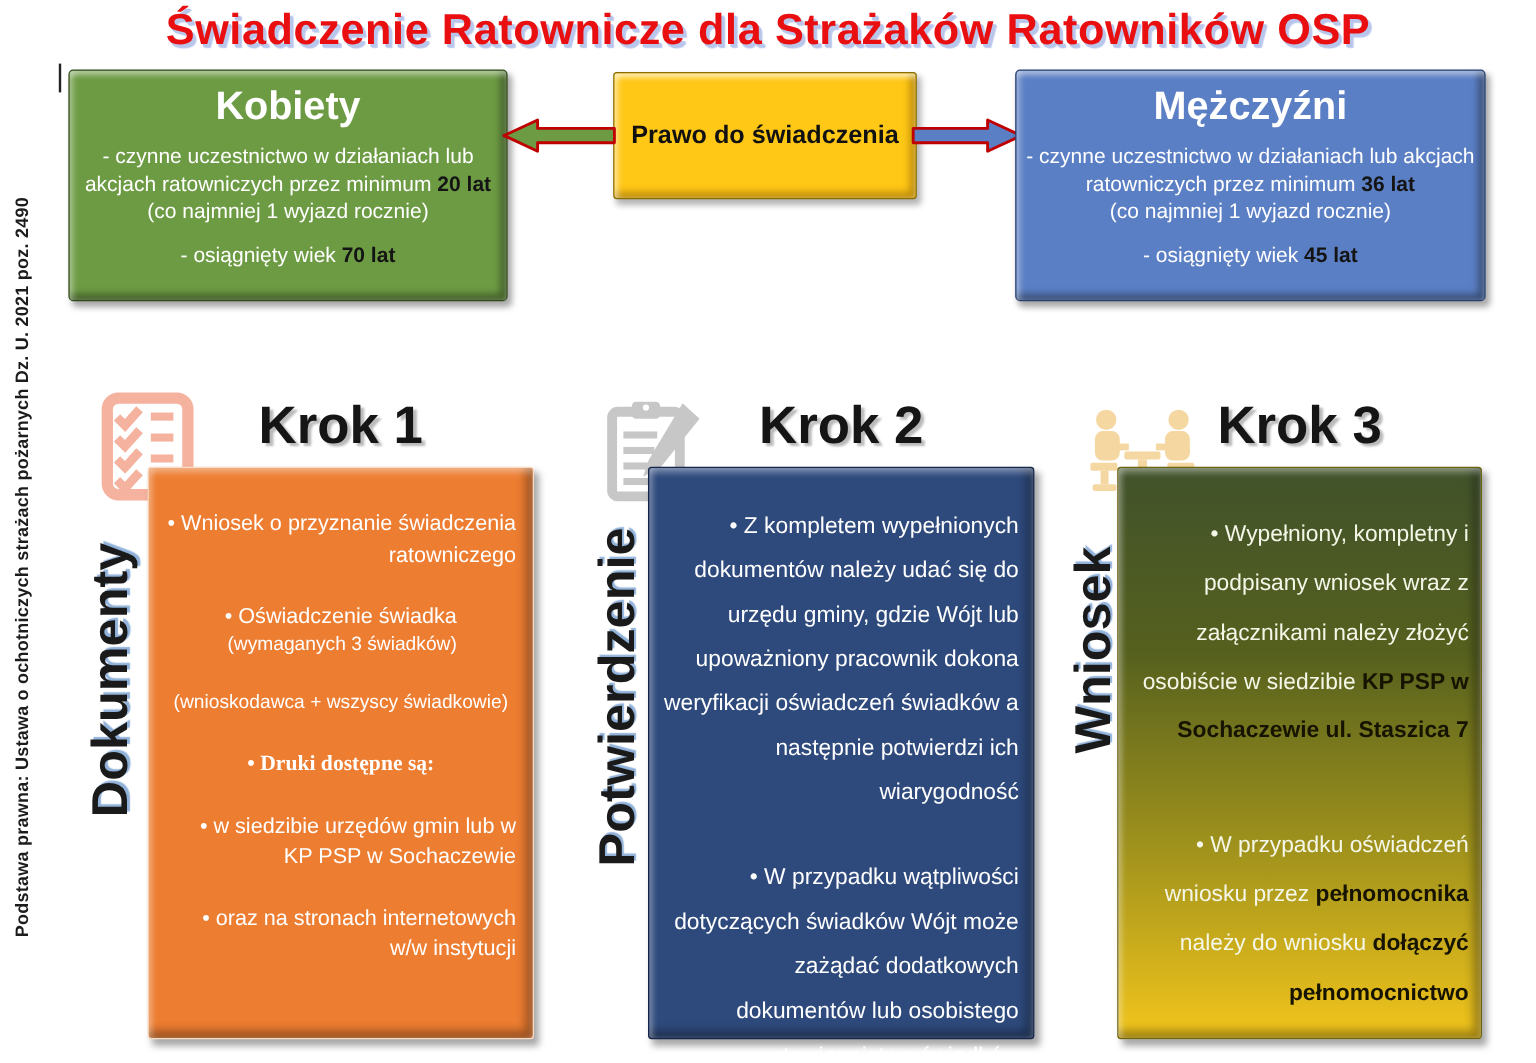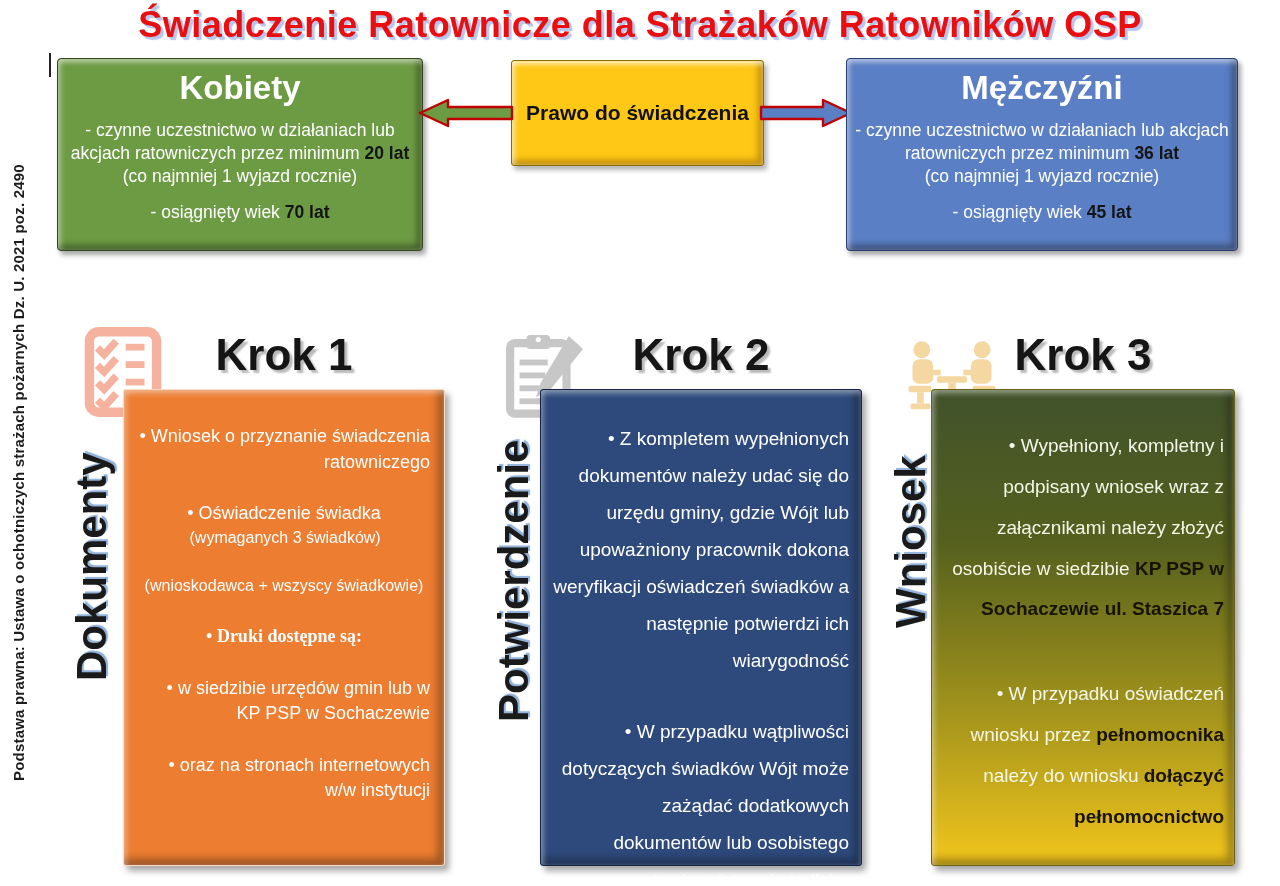--- a/index.html
+++ b/index.html
@@ -68,21 +68,21 @@
     display:flex;flex-direction:column;align-items:center;text-align:right;color:#fff;
     box-shadow:inset 0 4px 5px rgba(255,255,255,.35),inset 4px 0 4px rgba(255,255,255,.2),
                inset -6px -6px 8px rgba(0,0,0,.35),4px 5px 6px rgba(0,0,0,.35);
   }
   .sb1{left:123px;width:322px;background:var(--step1-orange,#ed7d31);border:1px solid #f9dcc4;
        padding:34px 14px 0;gap:26px;font-size:18px;line-height:1.42;}
   .sb2{left:540px;width:322px;background:var(--step2-navy,#2e4a7c);border:1px solid #16264a;
        padding:30px 12px 0;gap:34px;font-size:19px;line-height:1.95;}
   .sb3{left:931px;width:304px;border:1px solid #6b6410;
        background:linear-gradient(180deg,var(--step3-green,#41522b) 0%,#55601e 32%,#a3941c 68%,var(--step3-gold,#f2c51c) 100%);
-       padding:36px 10px 0;gap:44px;font-size:19px;line-height:2.15;color:#f4f7e8;}
+       padding:36px 10px 0;gap:55px;font-size:19px;line-height:2.15;color:#f4f7e8;}
   .bullet{margin:0;}
   .bullet .sub{font-size:16px;}
   .bullet.bold{font-weight:bold;font-family:Liberation Serif, serif;}
   .sb3 .hl{color:#161300;font-weight:bold;}
 </style>
 </head>
 <body>
 
 <div class="canvas">
 

